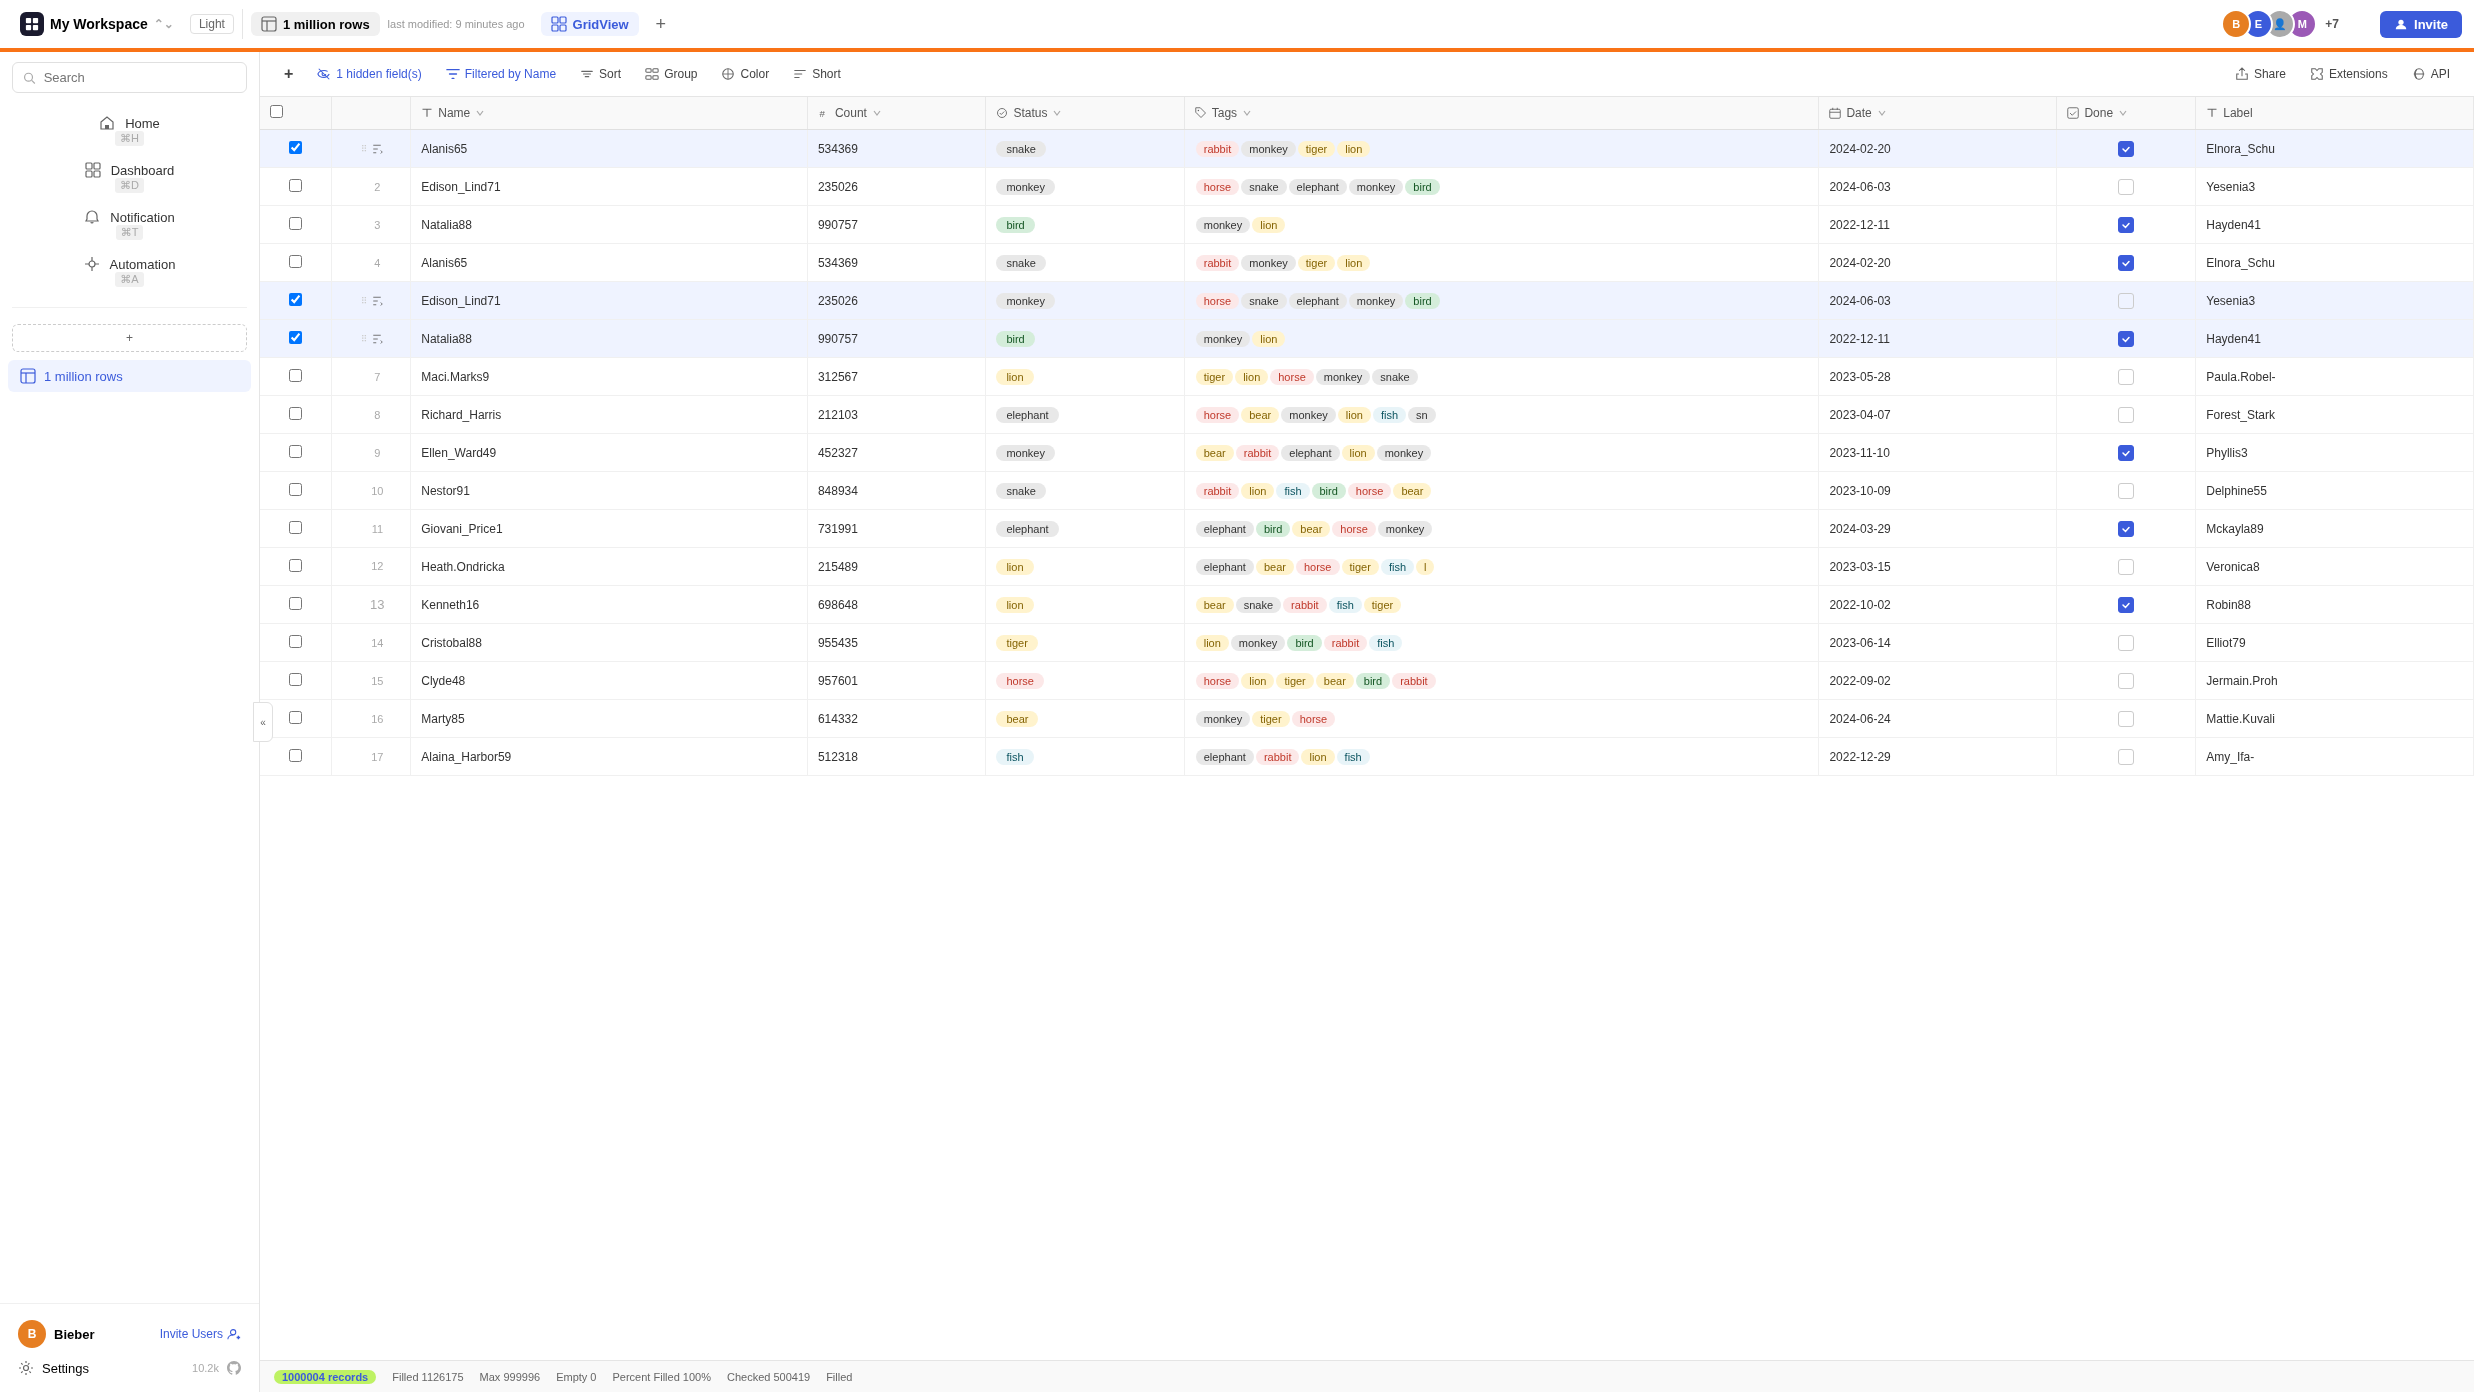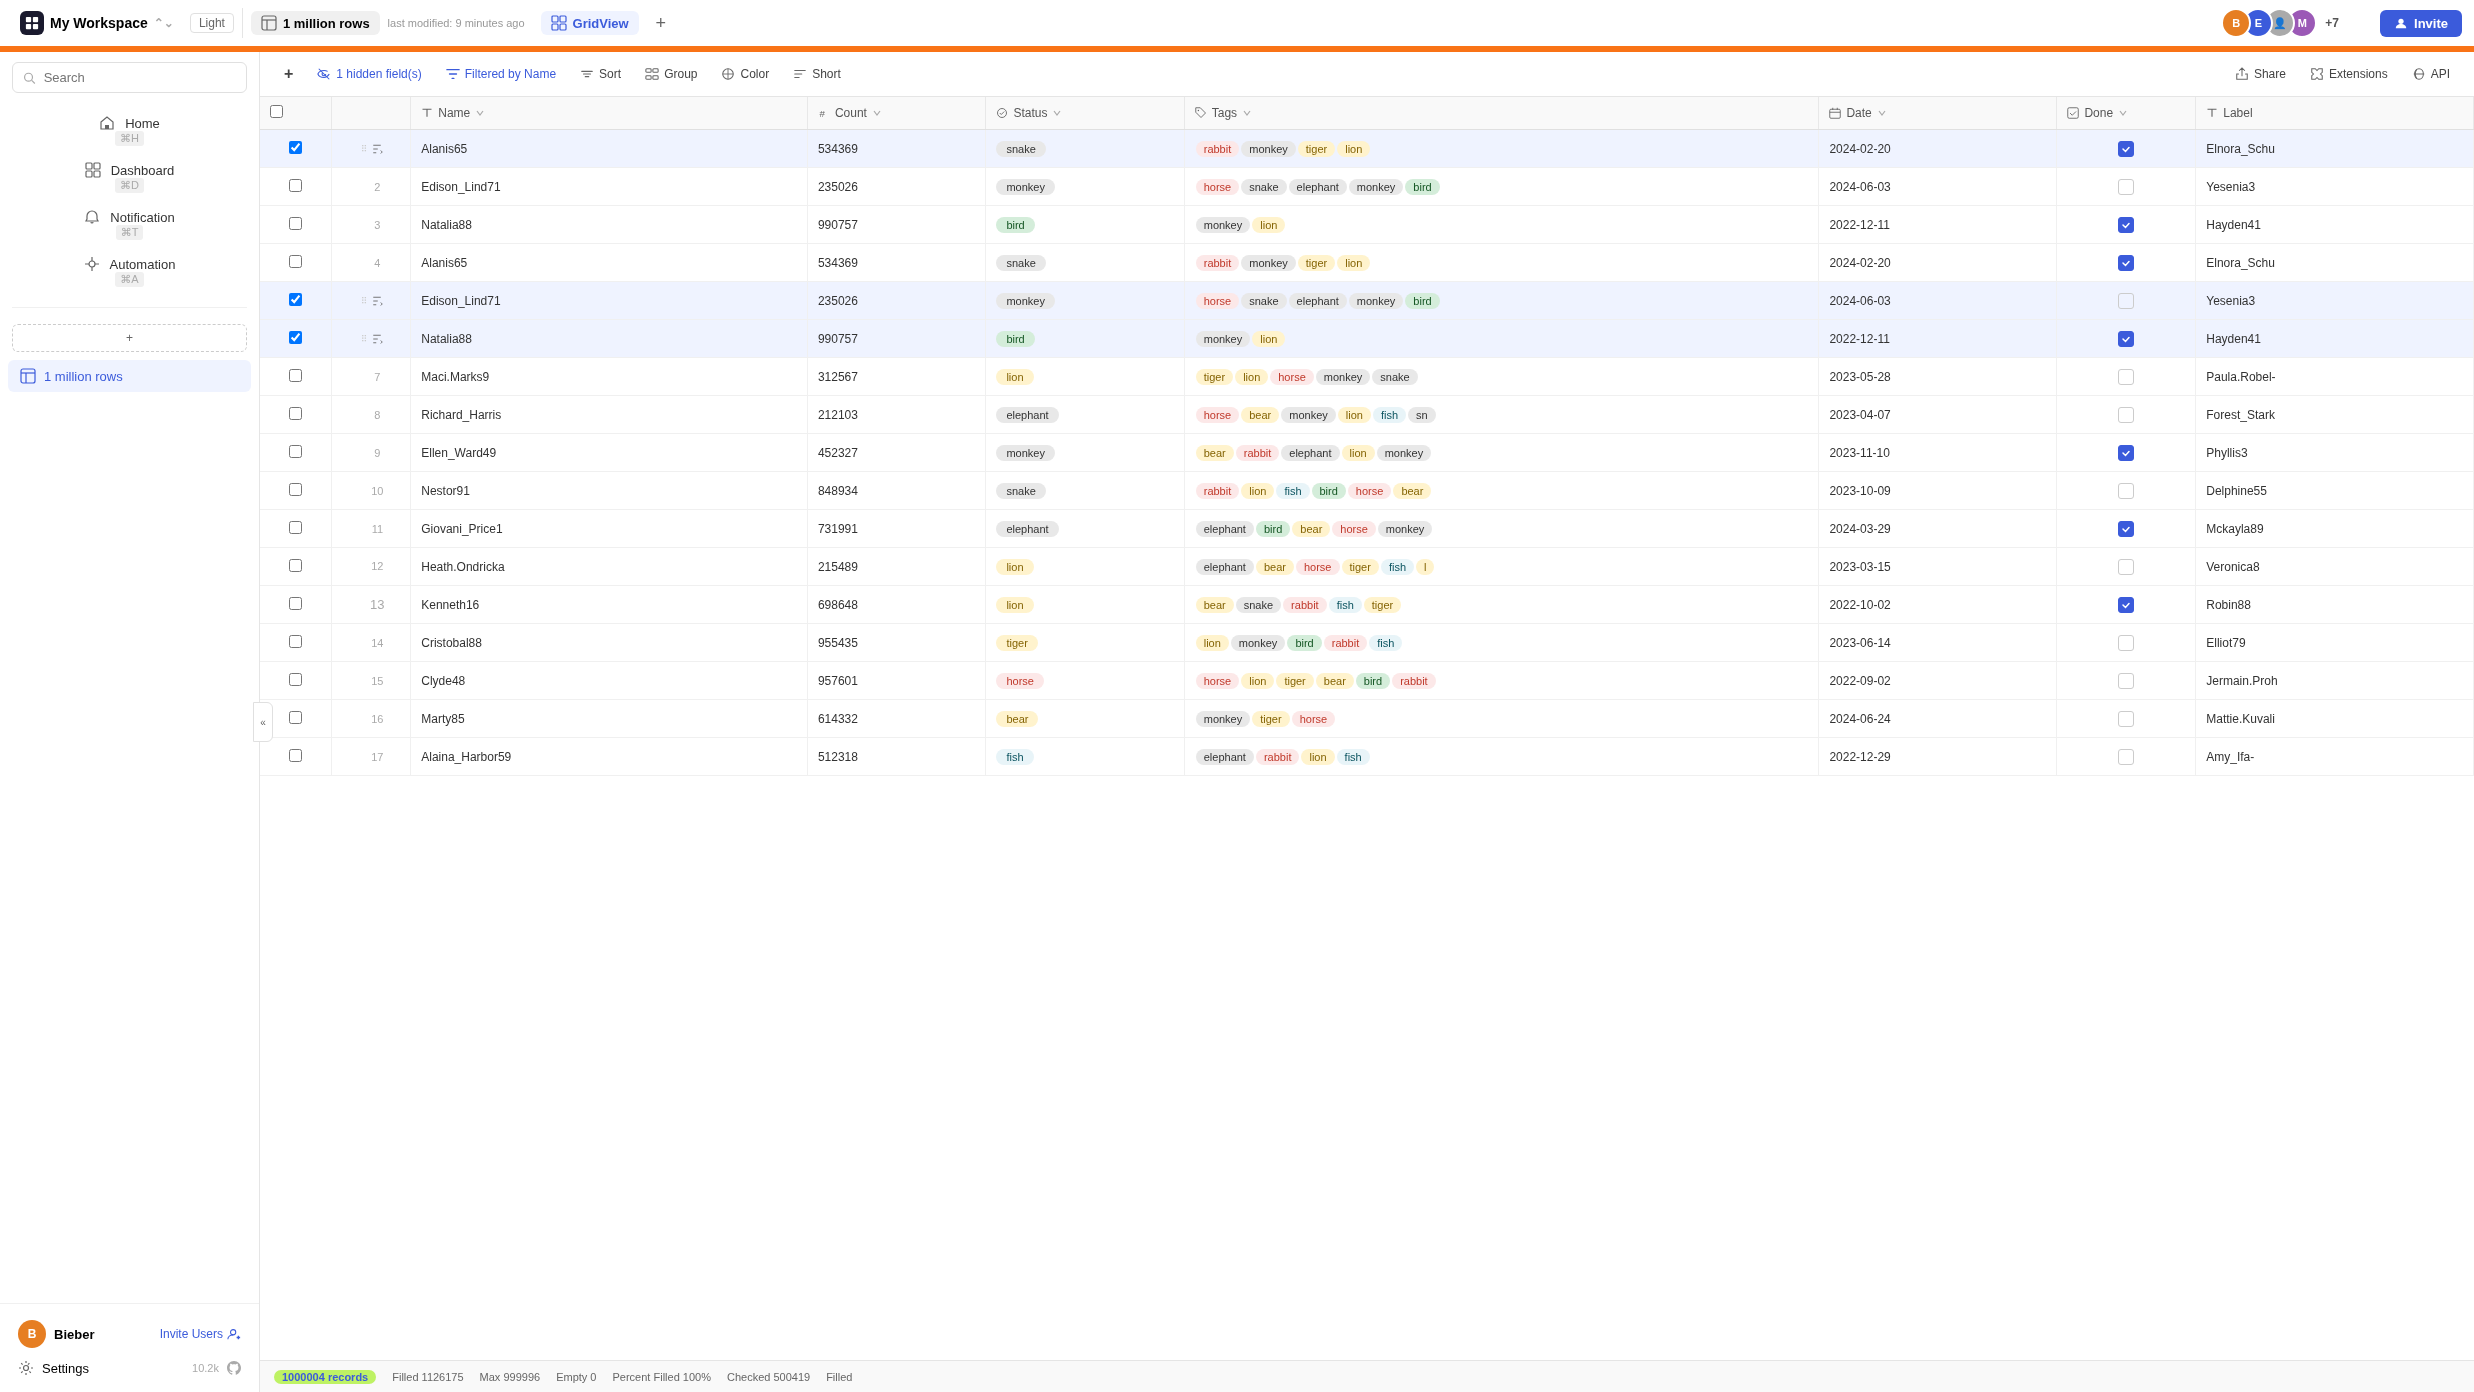--- a/index.html
+++ b/index.html
@@ -104,21 +104,21 @@
     .th-tags { width: 320px; }
     .th-date { width: 120px; }
     .th-done { width: 70px; }
     .th-label { width: 140px; }
 
     .drag-handle { color: #ccc; font-size: 10px; cursor: grab; padding: 2px; }
   </style>
 </head>
 <body>
 
-<div style="display:flex;align-items:center;height:52px;background:#fff;border-bottom:6px solid #f97316;padding:0 12px;gap:8px;flex-shrink:0;">
+<div style="display:flex;align-items:center;height:52px;background:#fff;border-bottom:4px solid #f97316;padding:0 12px;gap:8px;flex-shrink:0;">
   <div class="workspace-btn">
     <div class="workspace-icon">
       <svg viewBox="0 0 16 16">
           <rect x="1" y="1" width="6" height="6" rx="1"></rect>
           <rect x="9" y="1" width="6" height="6" rx="1"></rect>
           <rect x="1" y="9" width="6" height="6" rx="1"></rect>
           <rect x="9" y="9" width="6" height="6" rx="1"></rect>
         </svg>
     </div>
     <span>My Workspace</span>

